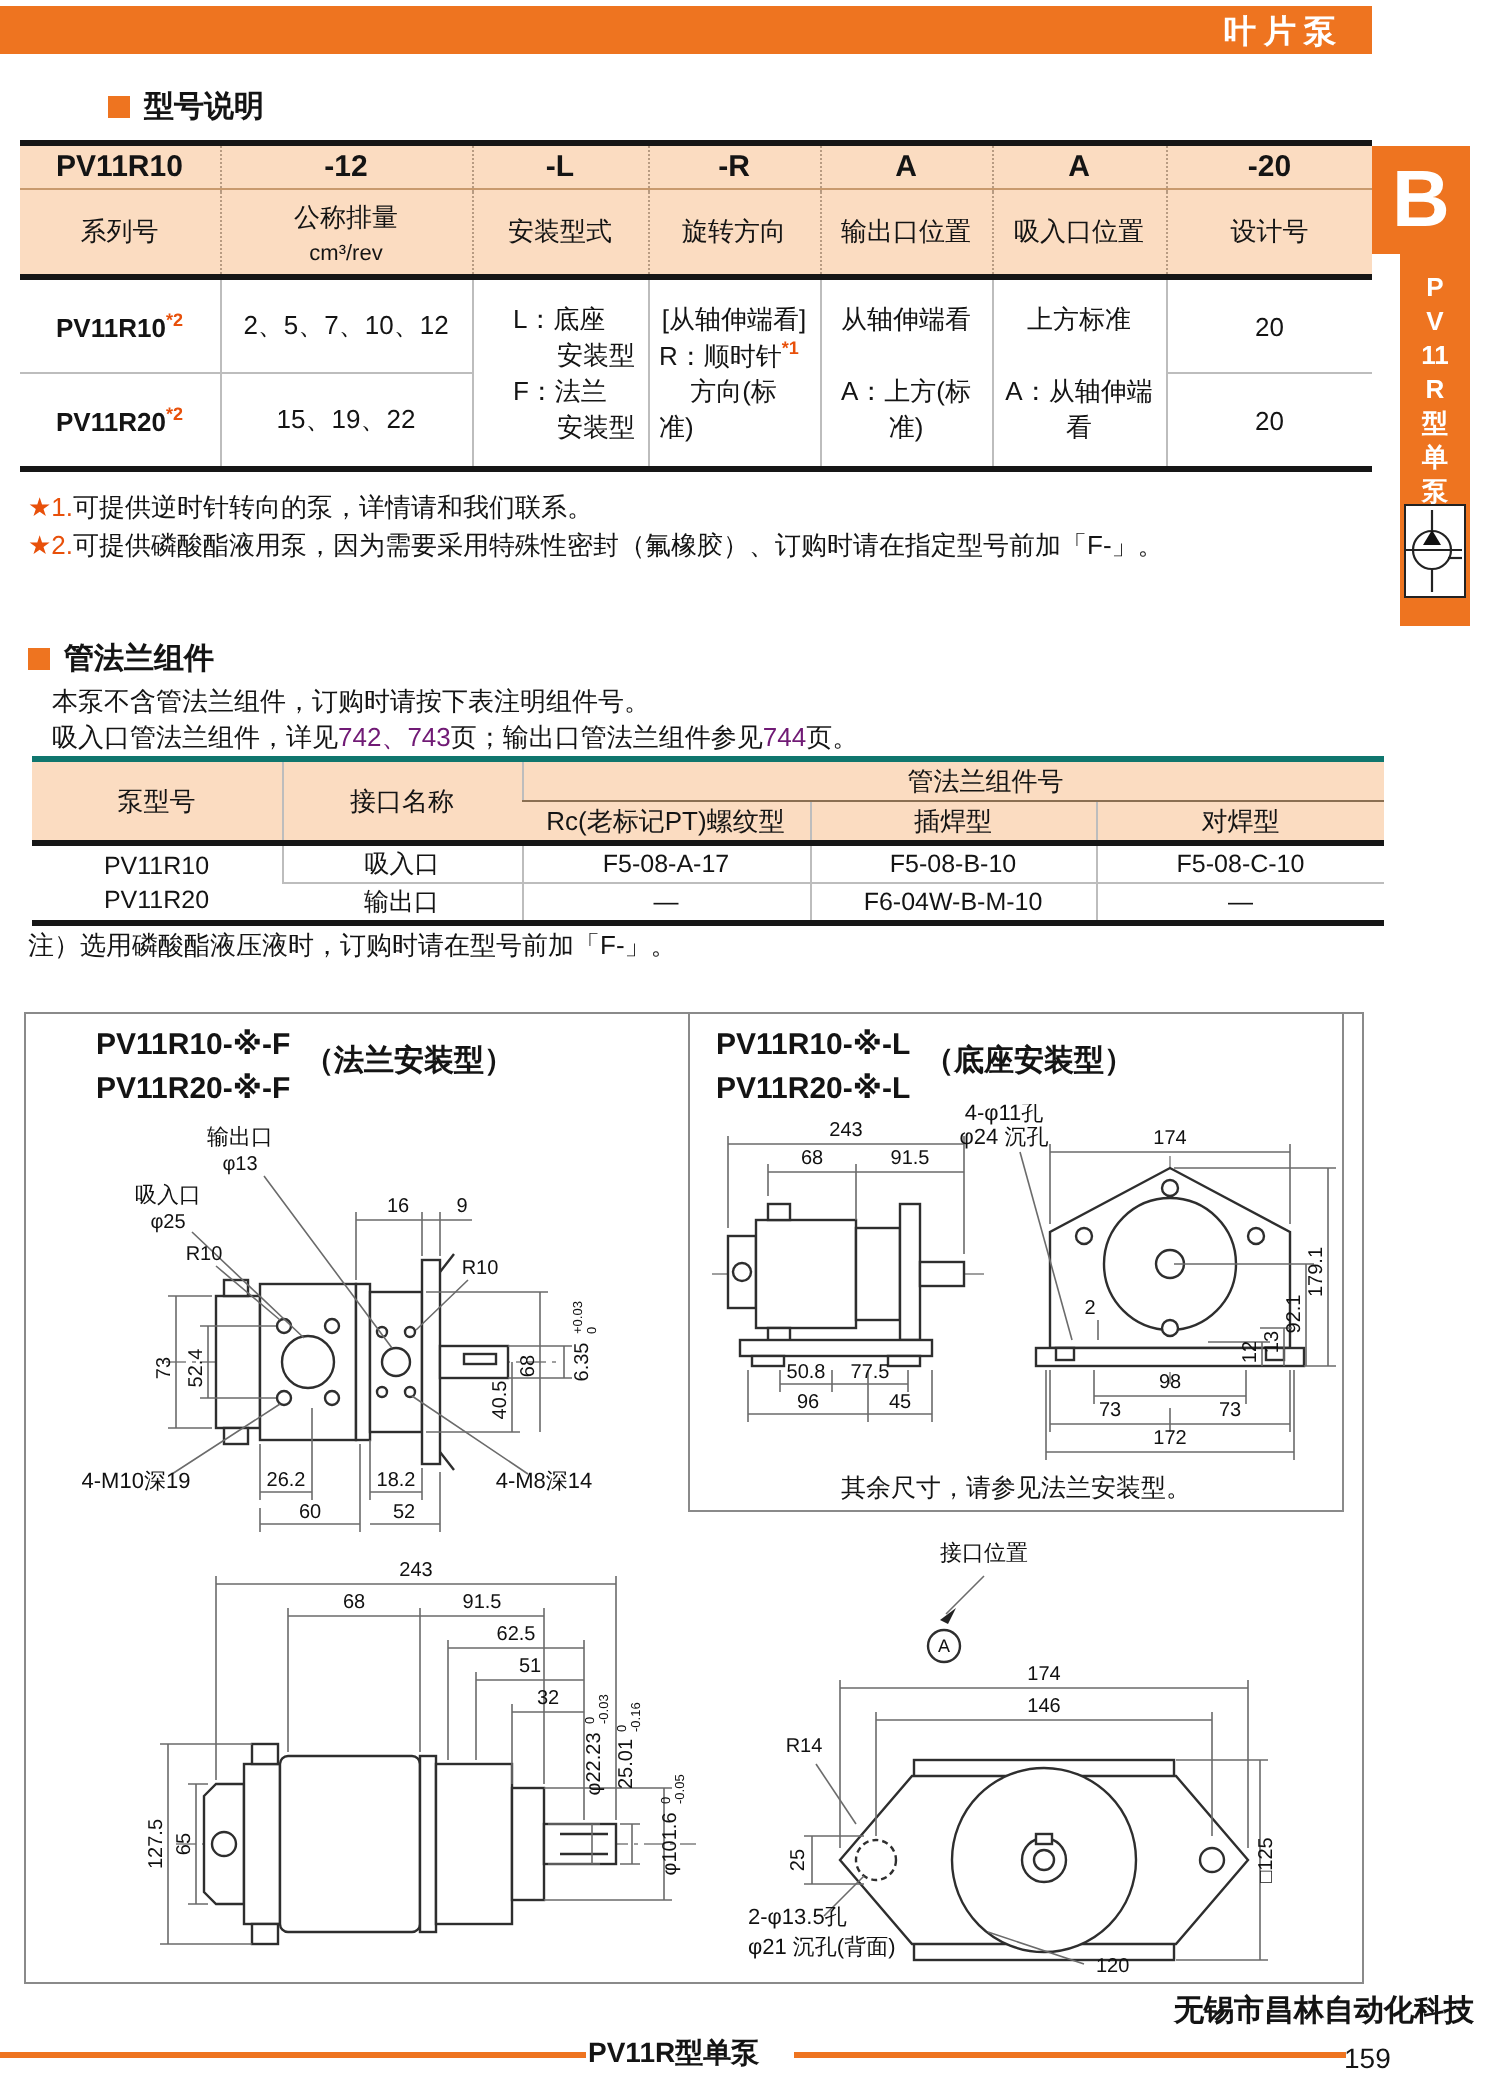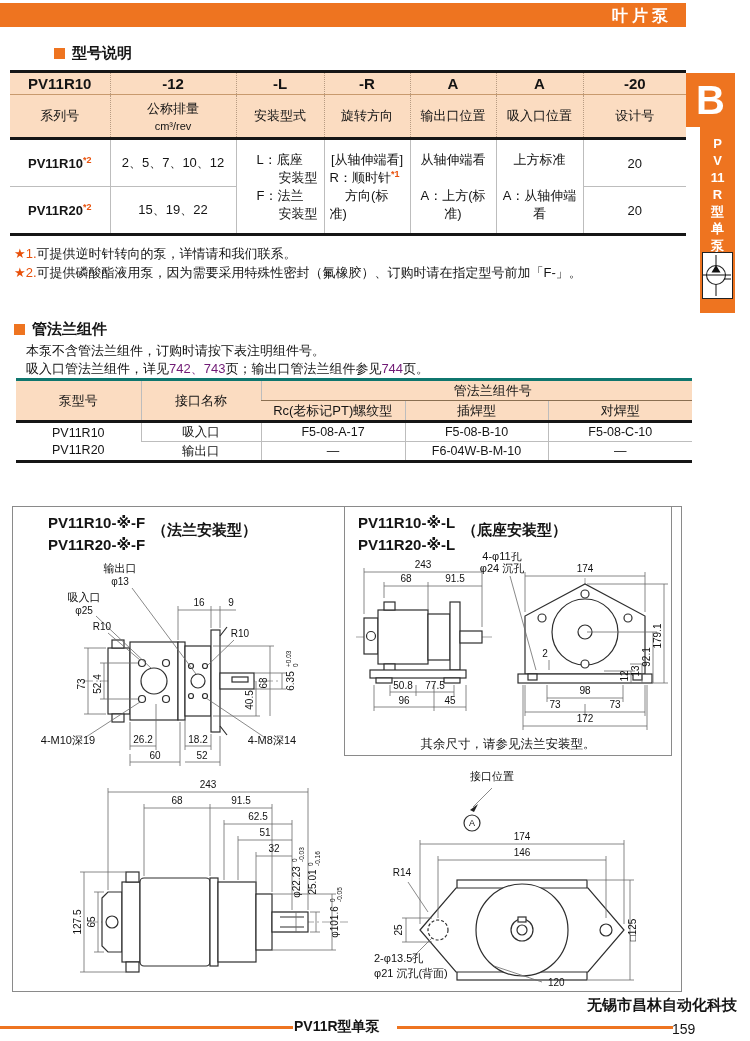--- a/index.html
+++ b/index.html
@@ -227,20 +227,21 @@
       </tr>
       <tr>
         <td>输出口</td>
         <td>—</td>
         <td>F6-04W-B-M-10</td>
         <td>—</td>
       </tr>
     </tbody>
   </table>
 
+  <div class="abs fn" style="left:14px;top:464px;">注）选用磷酸酯液压液时，订购时请在型号前加「F-」。</div>
 
   <div class="abs dbox"></div>
   <div class="abs ibox"></div>
 
   <div class="abs dtitle" style="left:48px;top:512px;">
     <span>PV11R10-※-F</span><br>
     <span>PV11R20-※-F</span>
   </div>
   <div class="abs dsub" style="left:152px;top:521px;">（法兰安装型）</div>
 

